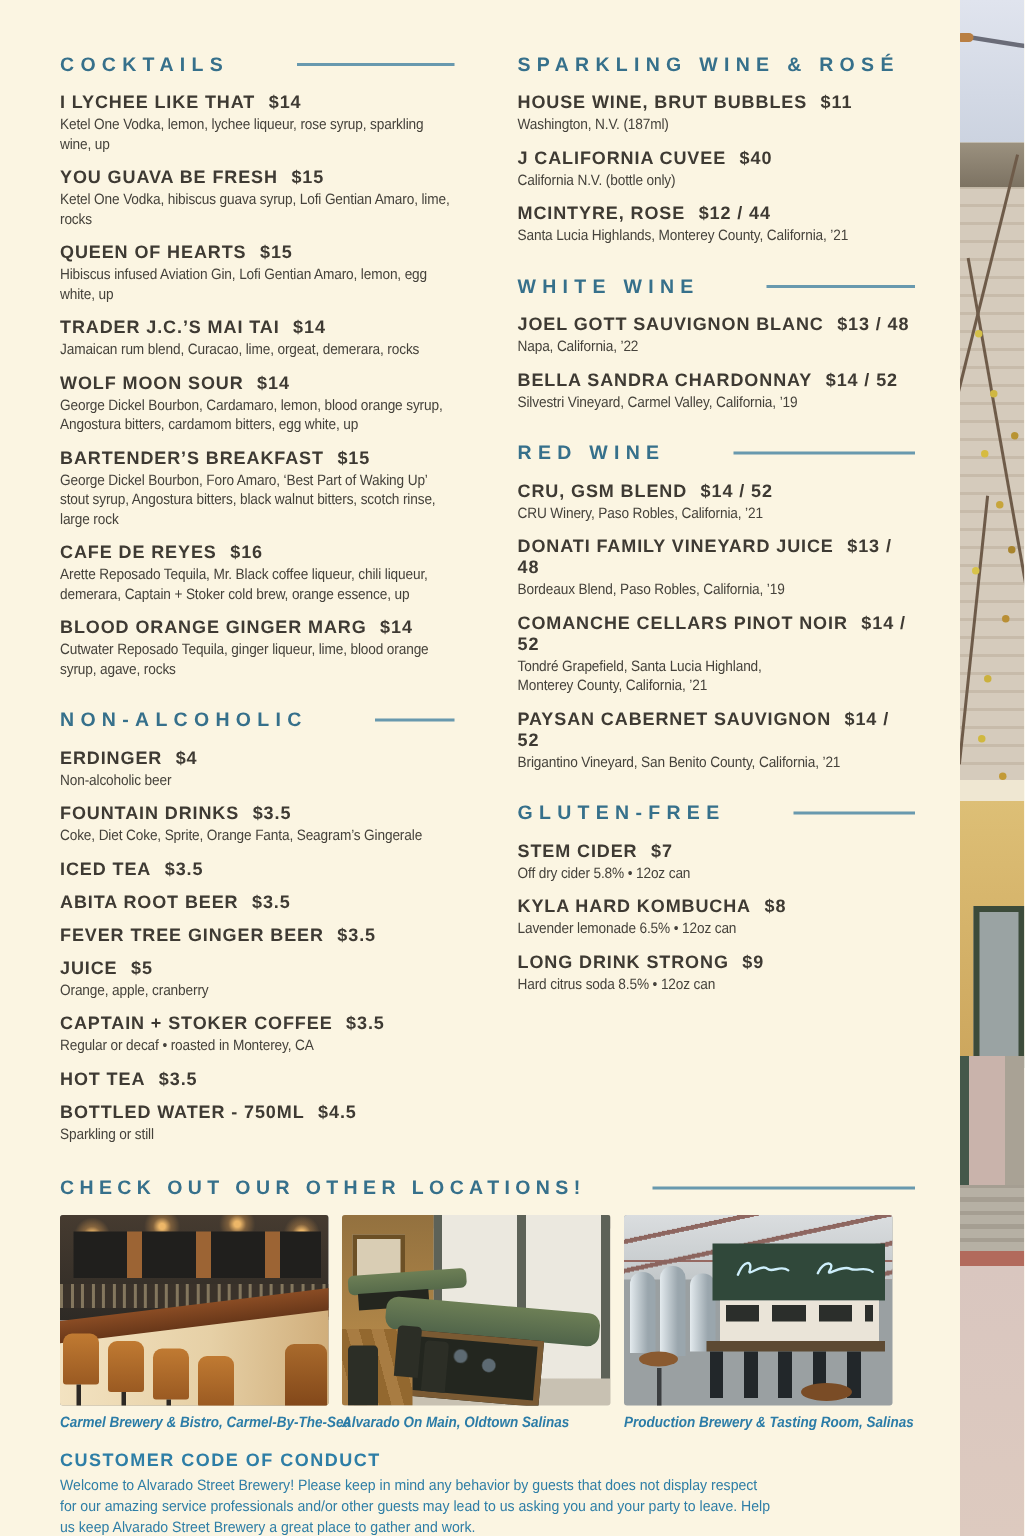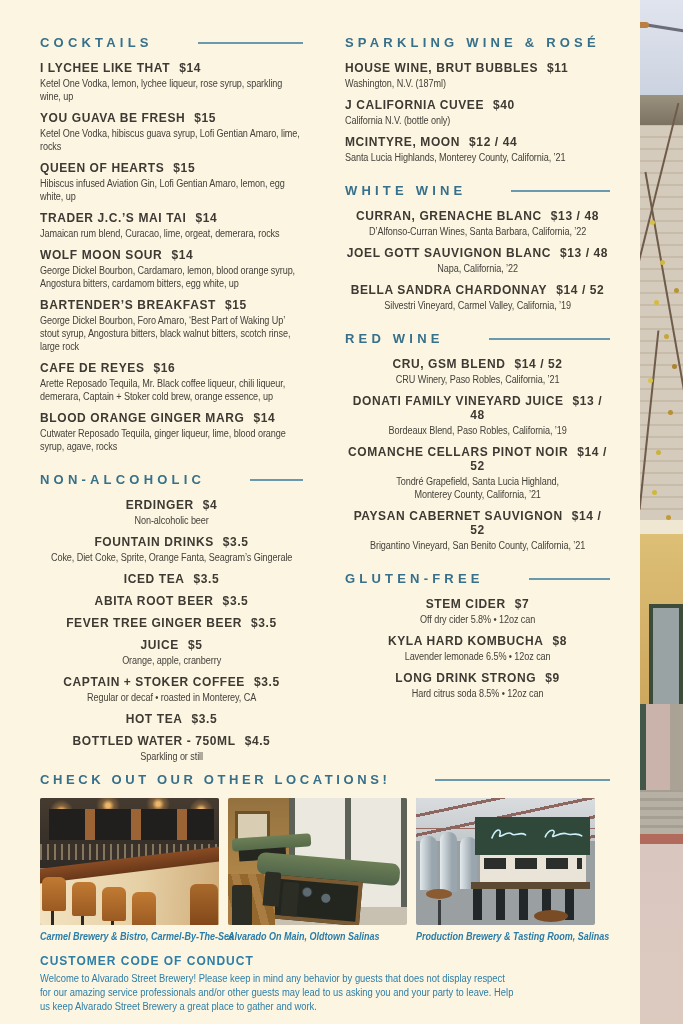--- a/index.html
+++ b/index.html
@@ -12,23 +12,23 @@
 
   .sec-head{display:flex;align-items:center;margin-bottom:11px;gap:36px;}
   .sec-title{font-weight:bold;font-size:13px;line-height:14px;letter-spacing:4.2px;color:#36708B;white-space:nowrap;}
   .sec-rule{flex:1;height:2px;background:#4E88A4;margin-left:9px;opacity:.85;}
 
   .menu-item{margin-bottom:8px;}
   .item-line{font-size:12px;line-height:14px;font-weight:bold;letter-spacing:.6px;color:#3E3A33;}
   .item-price{margin-left:9px;}
   .item-desc{font-size:10px;line-height:13px;margin-top:2px;color:#45423B;white-space:pre-line;
              letter-spacing:-.1px;width:110%;transform:scaleX(.91);transform-origin:0 0;}
-  .menu-section + .menu-section{margin-top:20px;text-align:center;}
-
-  .locations{margin-top:2px;}
+  .menu-section + .menu-section{margin-top:20px;}
+
+  .locations{margin-top:14px;}
   .loc-title{letter-spacing:3.6px;}
   .photos{display:flex;gap:9px;margin-top:11px;}
   .figure{width:179px;flex:none;}
   .photo{position:relative;width:179px;height:127px;overflow:hidden;border-radius:2px;background:#888;}
   .caption{margin-top:6px;font-size:10px;font-weight:bold;font-style:italic;color:#2B7CA7;
            white-space:nowrap;width:112%;transform:scaleX(.9);transform-origin:0 0;}
 
   .conduct{margin-top:12px;}
   .conduct-title{font-size:12px;font-weight:bold;color:#2E7EA6;letter-spacing:1px;margin-bottom:4px;}
   .conduct-body{font-size:10px;line-height:14px;color:#2E7EA6;max-width:505px;width:540px;
@@ -220,32 +220,28 @@
             </div>
             <div class="menu-item">
               <div class="item-line"><span class="item-name">HOUSE WINE, BRUT BUBBLES</span><span class="item-price">$11</span></div>
               <div class="item-desc">Washington, N.V. (187ml)</div>
             </div>
             <div class="menu-item">
               <div class="item-line"><span class="item-name">J CALIFORNIA CUVEE</span><span class="item-price">$40</span></div>
               <div class="item-desc">California N.V. (bottle only)</div>
             </div>
             <div class="menu-item">
-              <div class="item-line"><span class="item-name">MCINTYRE, MOON</span><span class="item-price">$12 / 44</span></div>
+              <div class="item-line"><span class="item-name">MCINTYRE, ROSE</span><span class="item-price">$12 / 44</span></div>
               <div class="item-desc">Santa Lucia Highlands, Monterey County, California,  ’21</div>
             </div>
           </div>
         <div class="menu-section">
             <div class="sec-head">
               <span class="sec-title">WHITE WINE</span>
               <span class="sec-rule"></span>
-            </div>
-            <div class="menu-item">
-              <div class="item-line"><span class="item-name">CURRAN, GRENACHE BLANC</span><span class="item-price">$13 / 48</span></div>
-              <div class="item-desc">D’Alfonso-Curran Wines, Santa Barbara, California, ’22</div>
             </div>
             <div class="menu-item">
               <div class="item-line"><span class="item-name">JOEL GOTT SAUVIGNON BLANC</span><span class="item-price">$13 / 48</span></div>
               <div class="item-desc">Napa, California, ’22</div>
             </div>
             <div class="menu-item">
               <div class="item-line"><span class="item-name">BELLA SANDRA CHARDONNAY</span><span class="item-price">$14 / 52</span></div>
               <div class="item-desc">Silvestri Vineyard, Carmel Valley, California, ’19</div>
             </div>
           </div>

